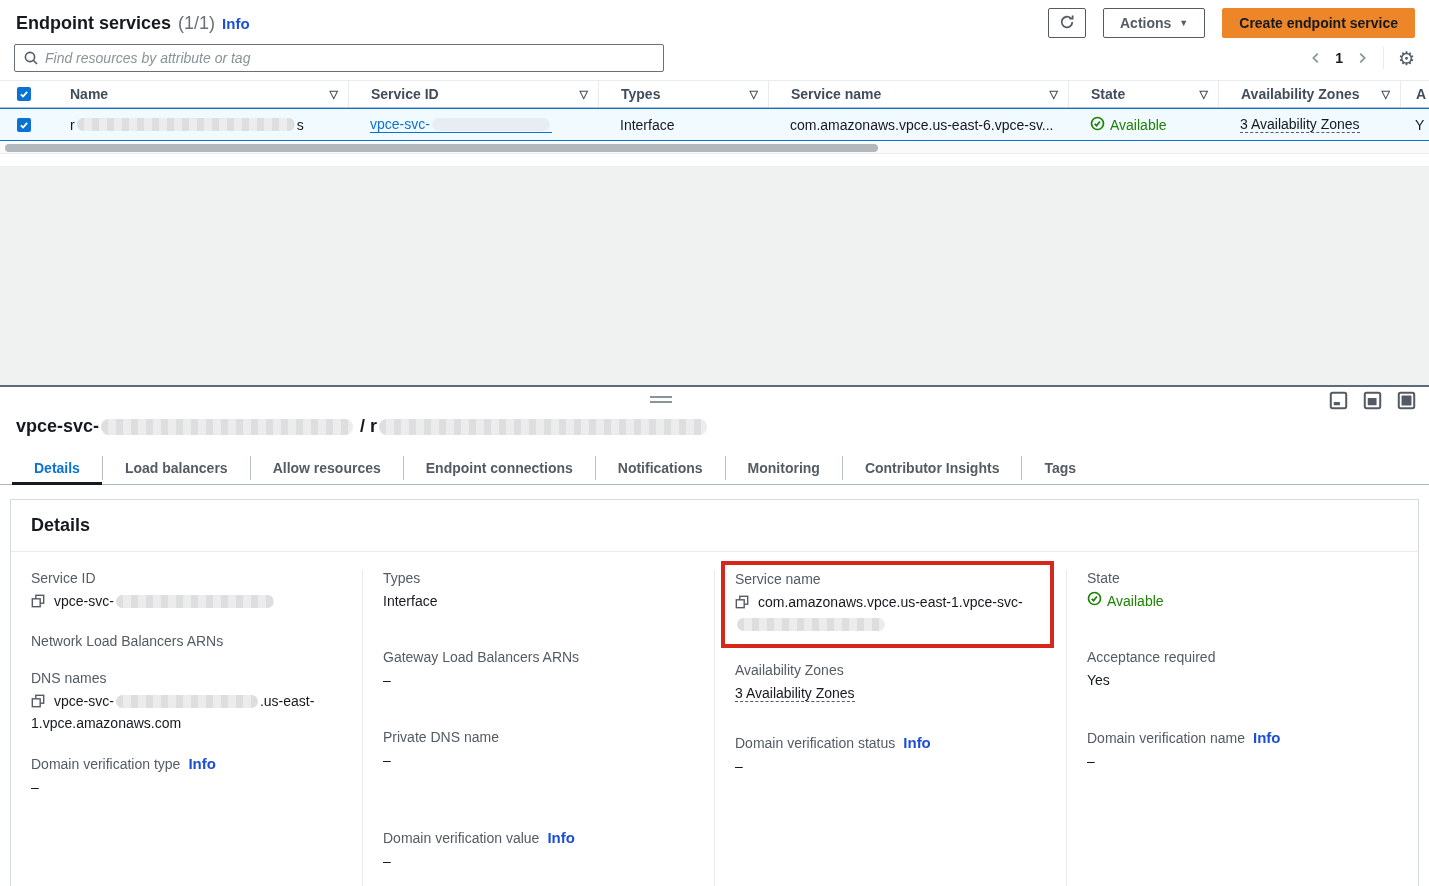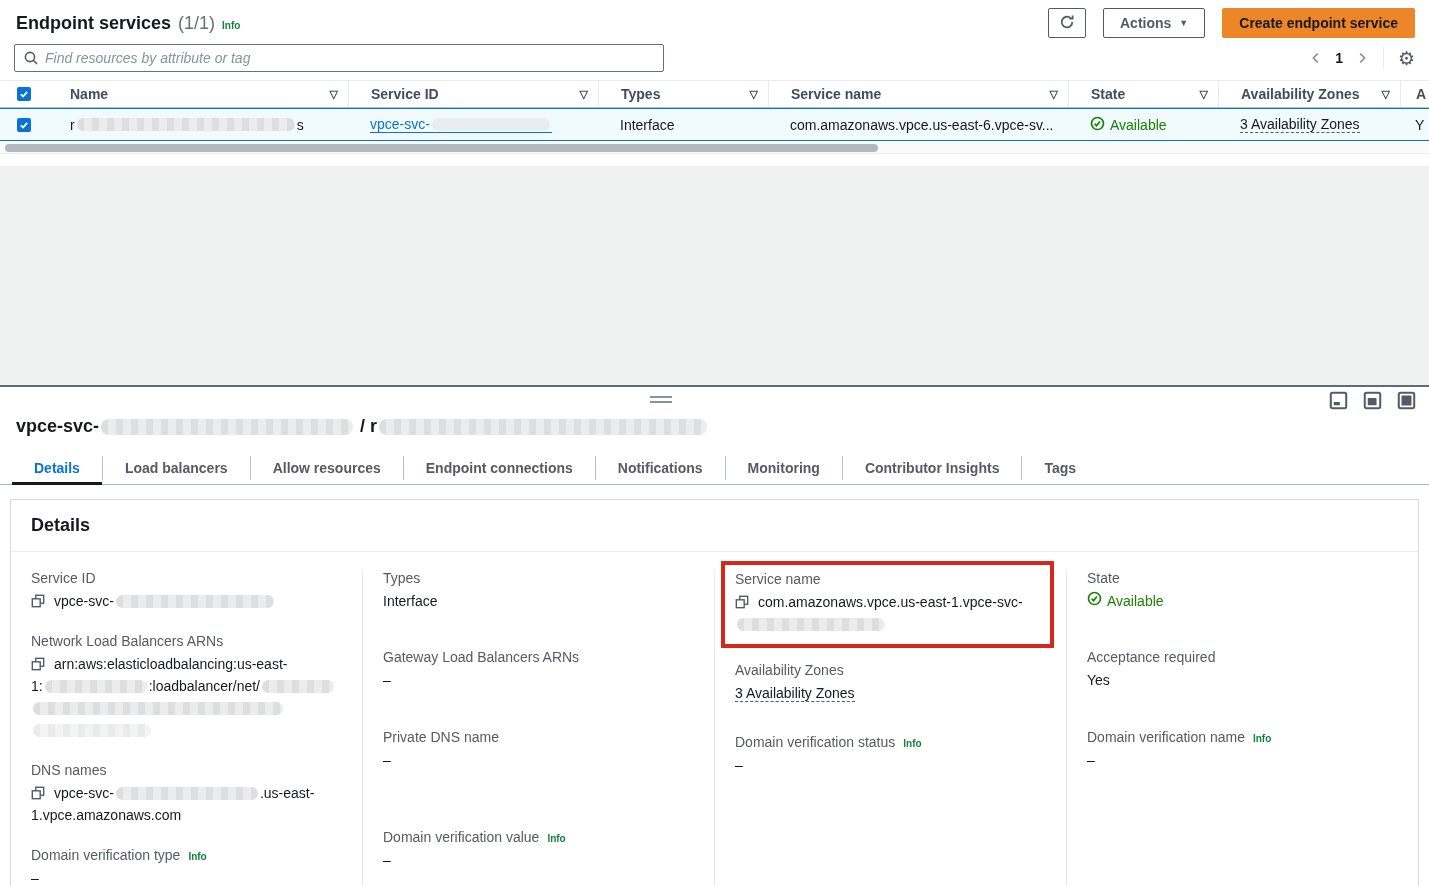--- a/index.html
+++ b/index.html
@@ -5,21 +5,21 @@
   * { margin:0; padding:0; box-sizing:border-box; }
   html,body { width:1429px; height:886px; overflow:hidden; background:#fff;
               font-family:"Liberation Sans", sans-serif; color:#16191f; font-size:14px; }
 
   
   .header-row { display:flex; justify-content:space-between; align-items:center;
                 padding:8px 14px 4px 16px; height:42px; }
   .title-wrap { display:flex; align-items:baseline; gap:7px; }
   .page-title { font-size:18px; font-weight:bold; color:#16191f; }
   .page-count { font-size:18px; font-weight:normal; color:#687078; }
-  .info-link  { color:#15803d; font-size:10px; font-weight:bold; cursor:pointer; }
+  .info-link  { color:#1d4ed8; font-size:15px; font-weight:bold; cursor:pointer; }
   .hdr-actions { display:flex; gap:17px; align-items:center; }
   .btn { height:30px; border:1px solid #545b64; border-radius:2px; background:#fff;
          color:#545b64; font-weight:bold; font-size:14px; display:flex; align-items:center;
          gap:8px; padding:0 16px; cursor:pointer; }
   .btn.icon-only { width:38px; justify-content:center; padding:0; }
   .btn.primary { background:#ec8629; border-color:#ec8629; color:#16191f; }
   .caret { font-size:9px; color:#545b64; }
 
   
   .search-row { display:flex; justify-content:space-between; align-items:center;
@@ -295,31 +295,20 @@
             <span class="copy">
               <svg width="14" height="14" viewBox="0 0 16 16" fill="none" stroke="#545b64" stroke-width="1.6">
                   <rect x="5.5" y="1.5" width="9" height="9"></rect>
                   <rect x="1.5" y="5.5" width="9" height="9" fill="#fff"></rect>
                 </svg>
             </span><span>vpce-svc-</span><span class="redact" style="width:158px"></span>
           </div>
         </div>
         <div class="field">
           <div class="f-label">Network Load Balancers ARNs</div>
-          <div class="f-value">
-            <span class="copy">
-              <svg width="14" height="14" viewBox="0 0 16 16" fill="none" stroke="#545b64" stroke-width="1.6">
-                  <rect x="5.5" y="1.5" width="9" height="9"></rect>
-                  <rect x="1.5" y="5.5" width="9" height="9" fill="#fff"></rect>
-                </svg>
-            </span><span>arn:aws:elasticloadbalancing:us-east-</span><br>
-            <span>1:</span><span class="redact" style="width:102px"></span><span>:loadbalancer/net/</span><span class="redact" style="width:72px"></span><br>
-            <span class="redact" style="width:250px"></span><br>
-            <span class="redact" style="width:118px;opacity:.6"></span>
-          </div>
         </div>
         <div class="field">
           <div class="f-label">DNS names</div>
           <div class="f-value">
             <span class="copy">
               <svg width="14" height="14" viewBox="0 0 16 16" fill="none" stroke="#545b64" stroke-width="1.6">
                   <rect x="5.5" y="1.5" width="9" height="9"></rect>
                   <rect x="1.5" y="5.5" width="9" height="9" fill="#fff"></rect>
                 </svg>
             </span><span>vpce-svc-</span><span class="redact" style="width:142px"></span><span>.us-east-</span><br>

